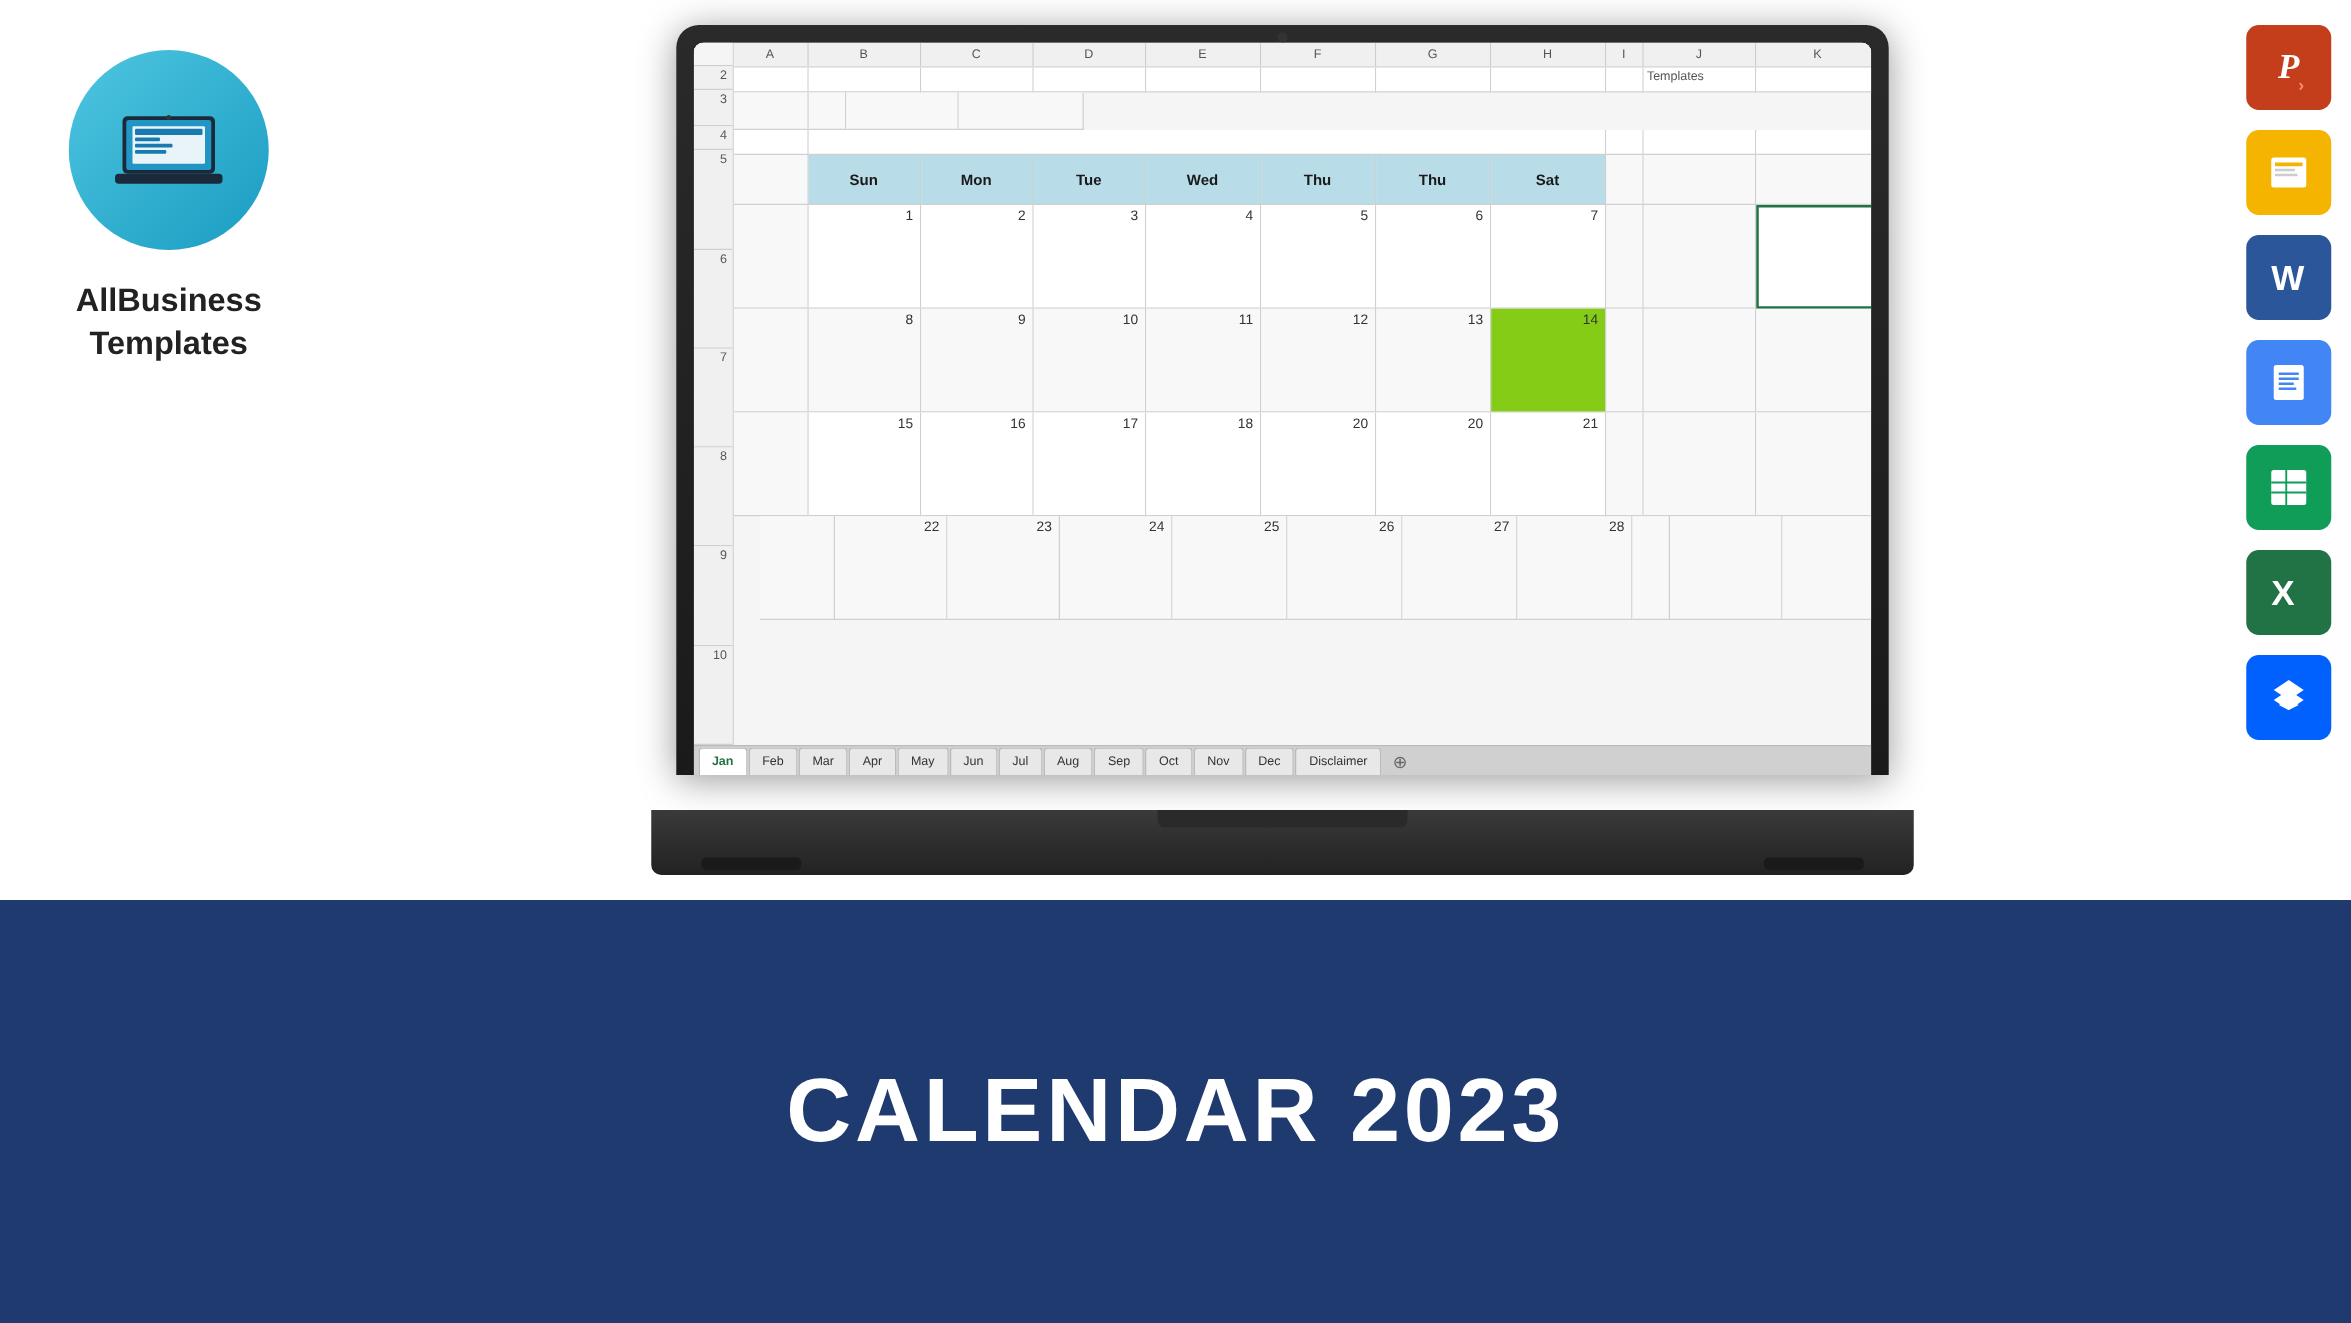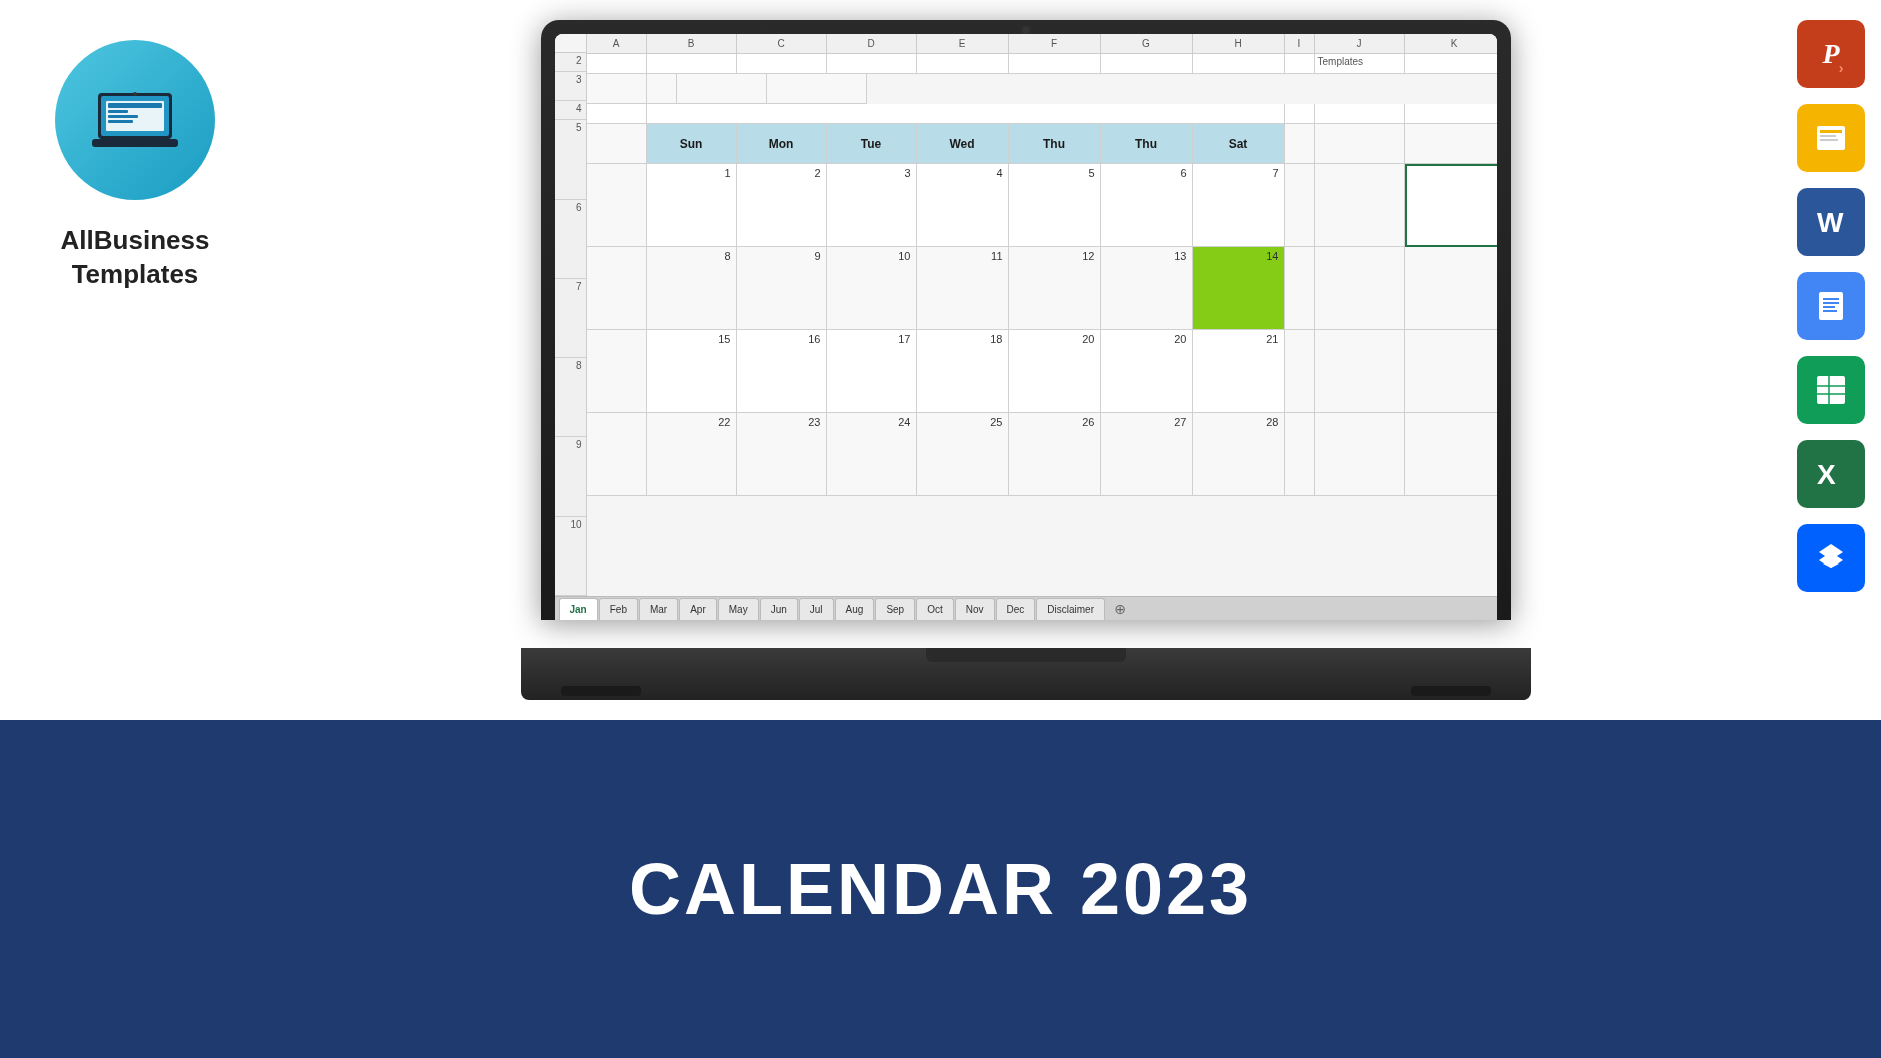--- a/index.html
+++ b/index.html
@@ -613,21 +613,21 @@
                     </div>
                   <div class="cell" style="width:92px; position:relative;">
                       <span class="day-number">21</span>
                     </div>
                   <div class="cell" style="width:30px; background:#f8f8f8;"></div>
                   <div class="cell" style="width:90px; background:#f8f8f8;"></div>
                   <div class="cell" style="width:100px; background:#f8f8f8;"></div>
 
                 </div>
 
-                <div class="grid-row" style="height:83px;">
+                <div class="grid-row" style="height:83px;margin-left:21px;">
                   <div class="cell" style="width:60px; background:#f8f8f8;"></div>
                   <div class="cell" style="width:90px; position:relative; background:#f8f8f8;">
                       <span class="day-number">22</span>
                     </div>
                   <div class="cell" style="width:90px; position:relative; background:#f8f8f8;">
                       <span class="day-number">23</span>
                     </div>
                   <div class="cell" style="width:90px; position:relative; background:#f8f8f8;">
                       <span class="day-number">24</span>
                     </div>

